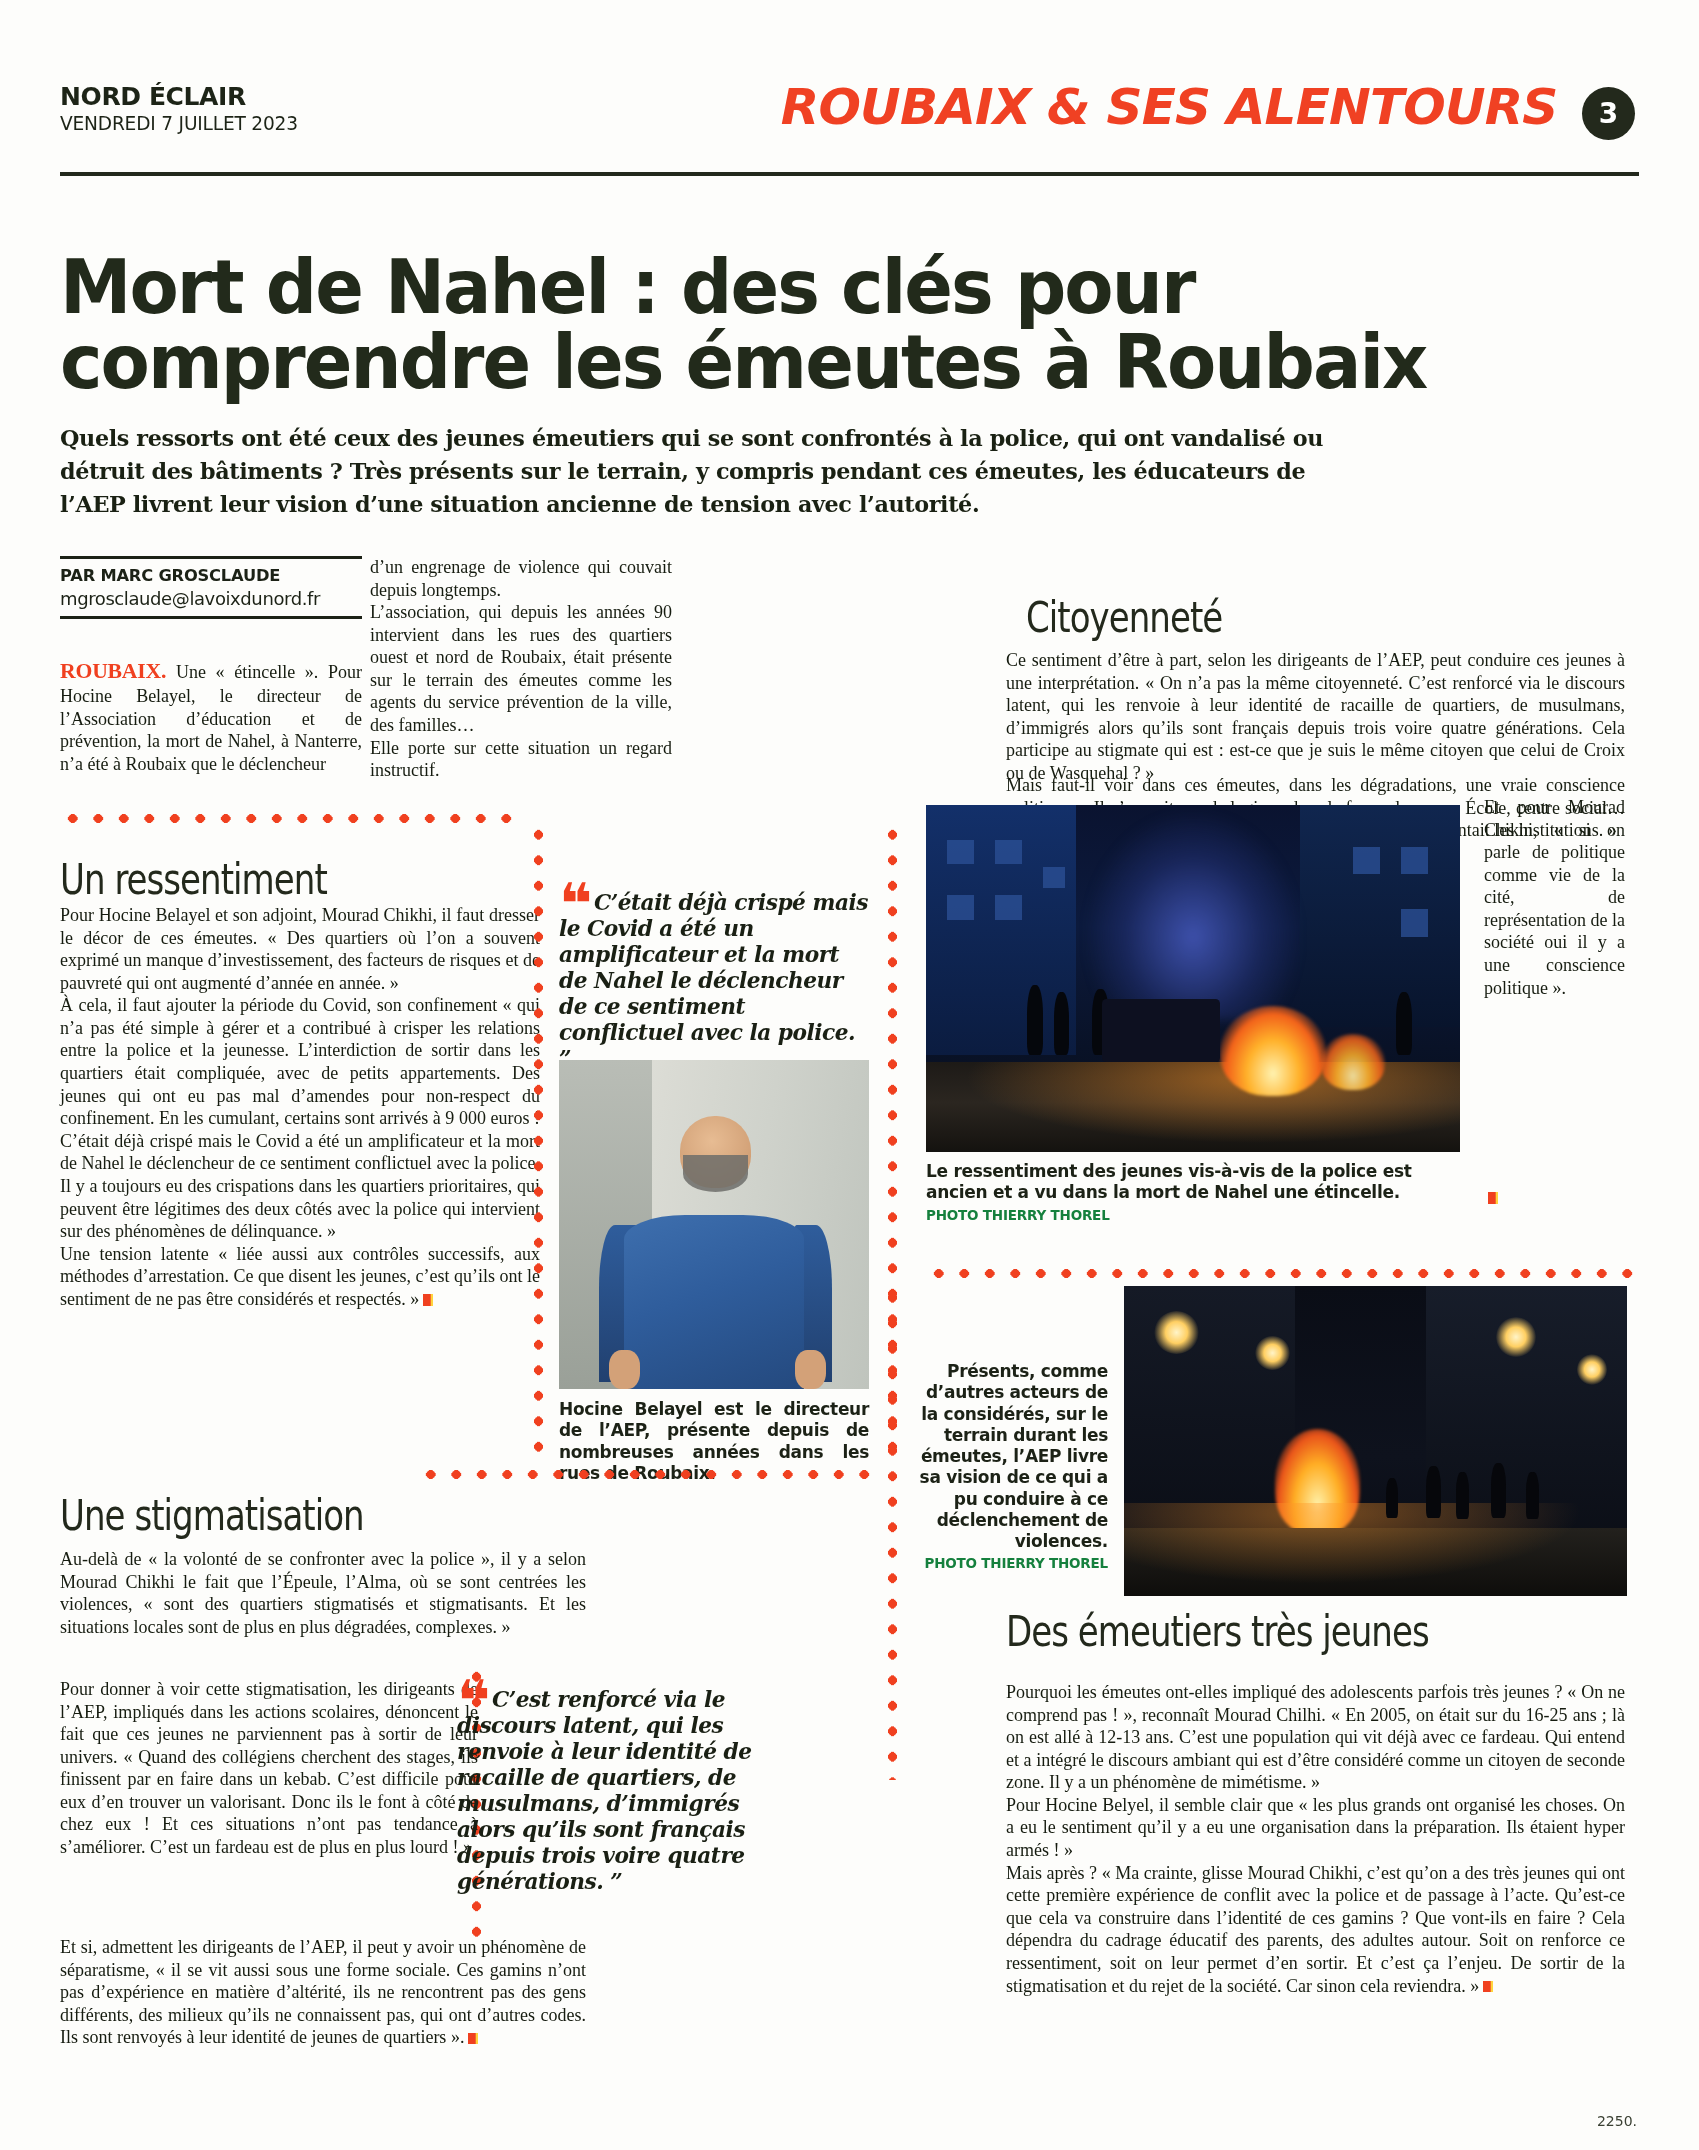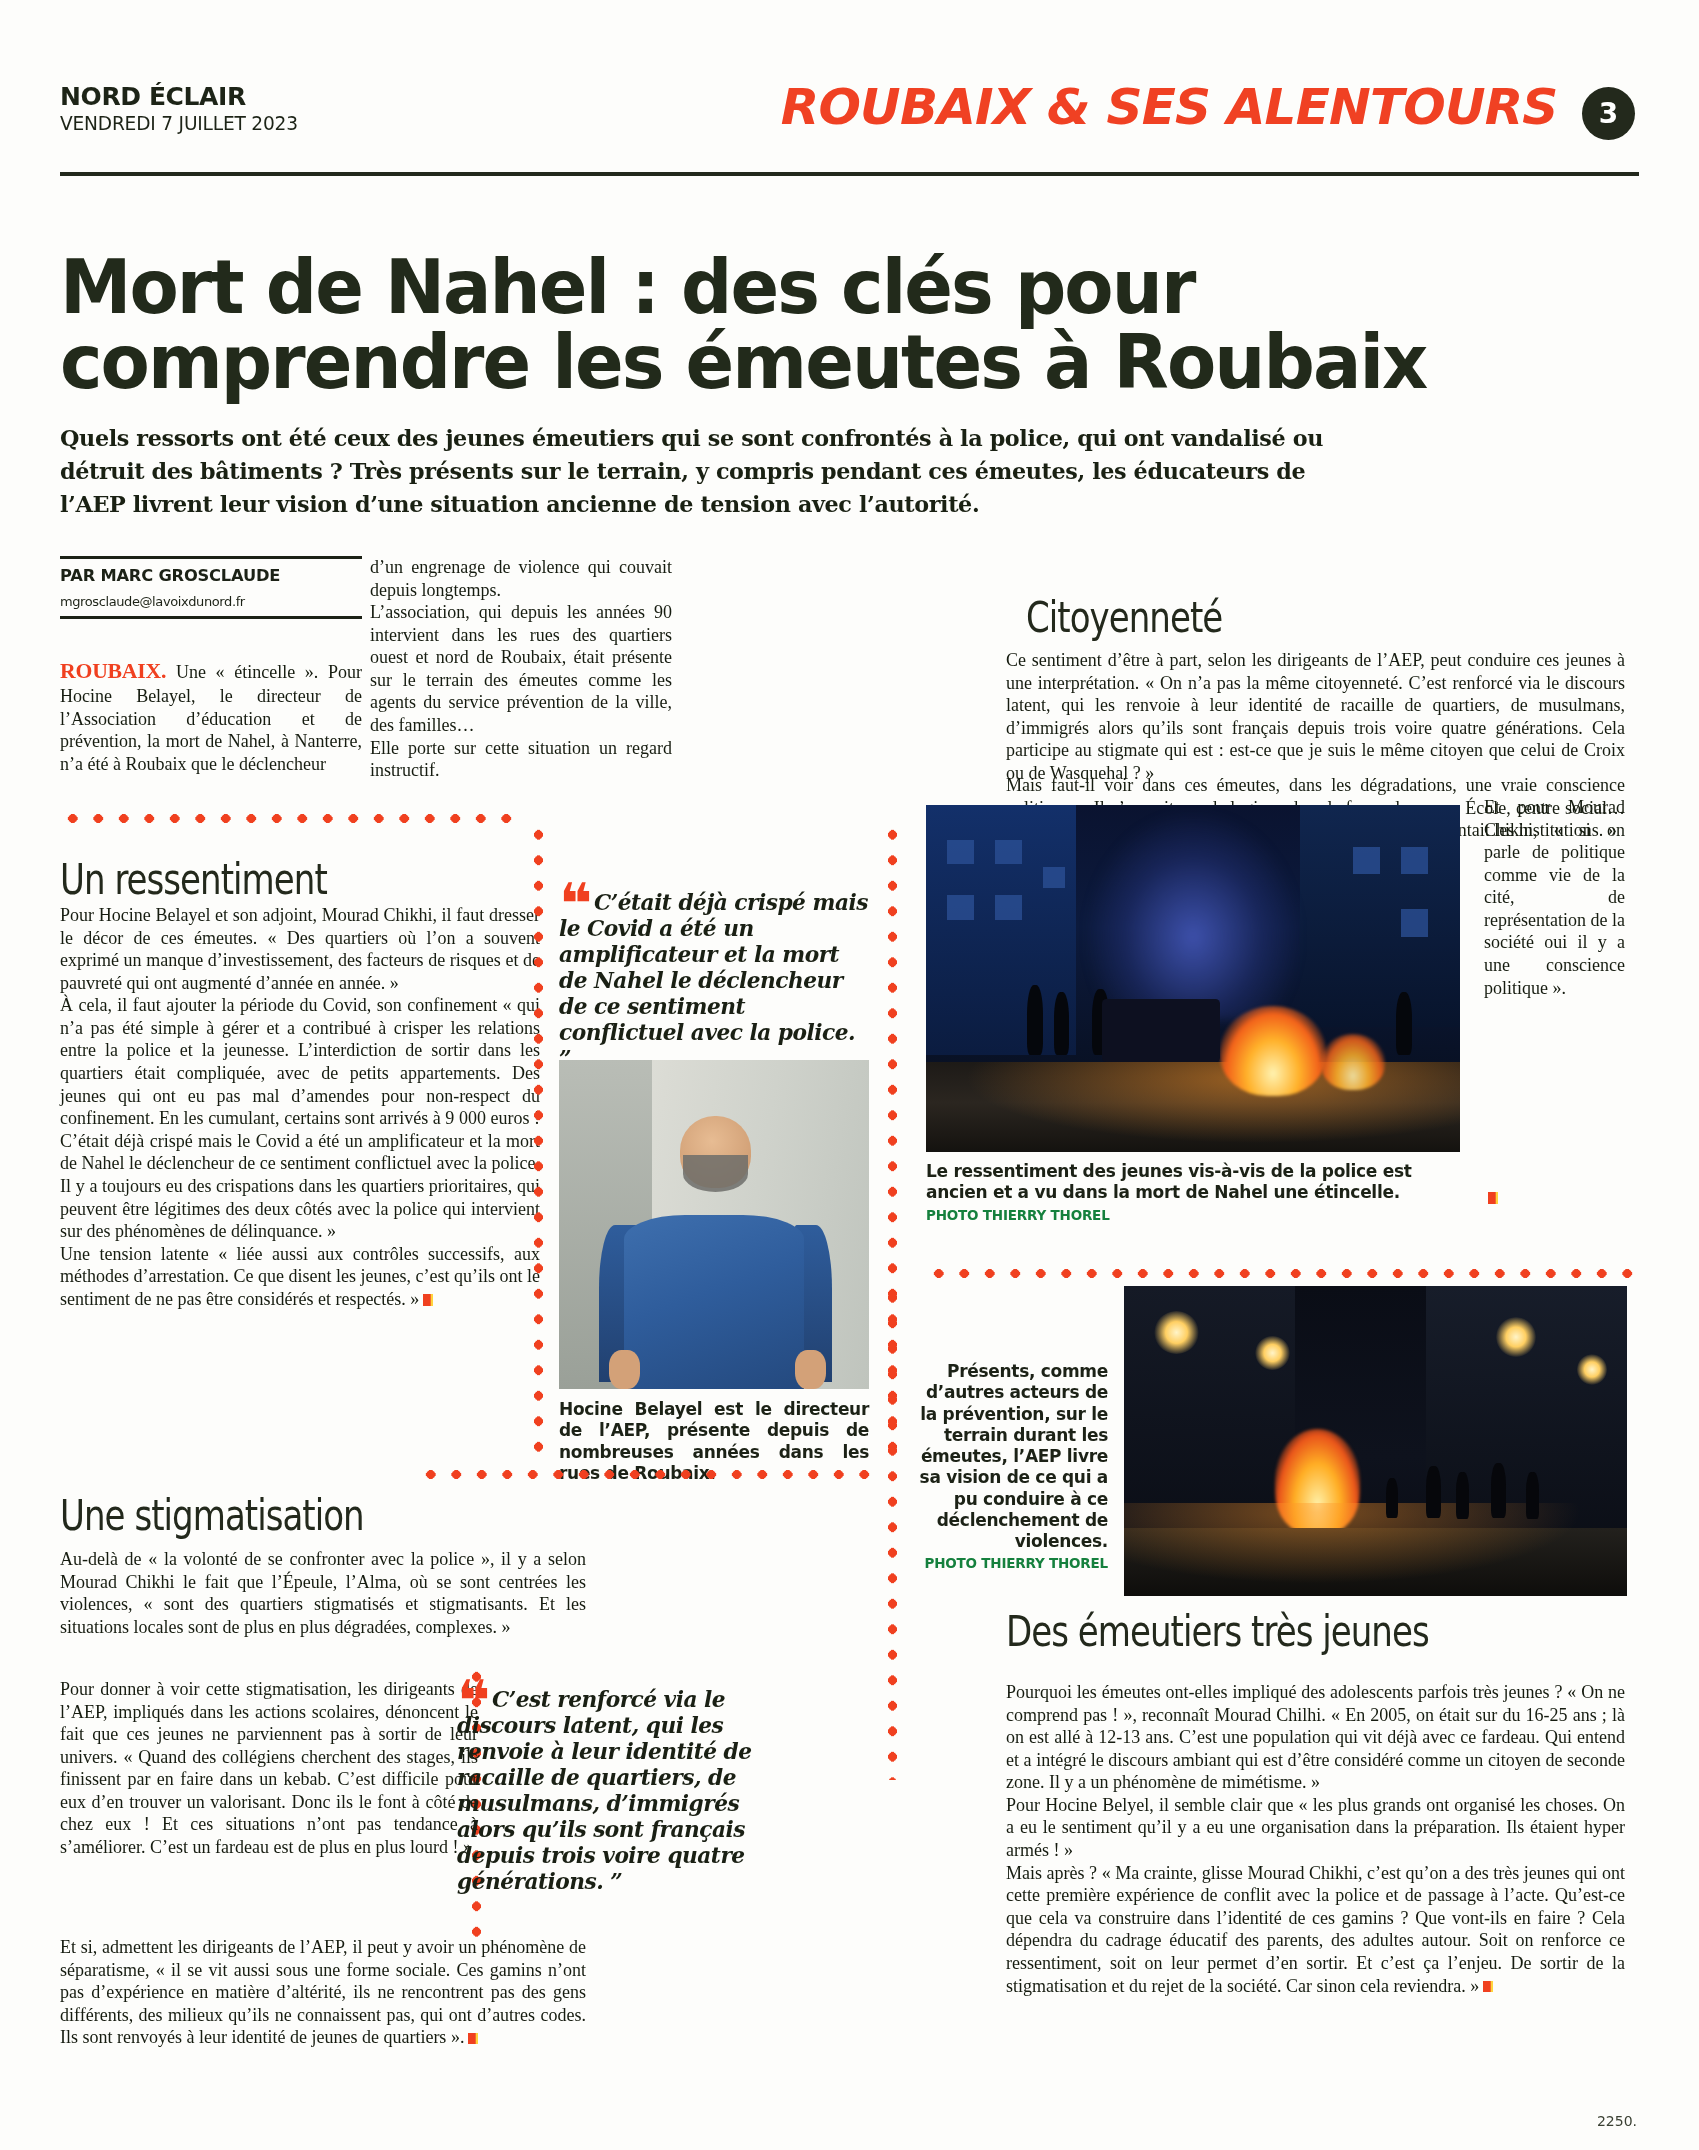--- a/index.html
+++ b/index.html
@@ -69,22 +69,22 @@
   }
 
   
   .byline{position:absolute;left:60px;top:556px;width:302px;}
   .byline .rule-top{height:3.1px;background:#1c2216;}
   .byline .name{
     font-family:"DejaVu Sans", sans-serif;font-weight:bold;font-size:16.3px;
     letter-spacing:-0.2px;margin-top:7px;color:#1c2216;
   }
   .byline .mail{
-    font-family:"DejaVu Sans", sans-serif;font-size:13px;letter-spacing:-0.4px;
-    margin-top:9px;color:#1c2216;
+    font-family:"DejaVu Sans", sans-serif;font-size:18px;letter-spacing:-0.4px;
+    margin-top:3px;color:#1c2216;
   }
   .byline .rule-bot{height:3.1px;background:#1c2216;margin-top:7px;}
 
   .lede{position:absolute;left:60px;top:658px;width:302px;}
   .dateline{
     font-family:"Liberation Serif", serif;font-weight:bold;font-size:21.7px;
     color:#f0401f;letter-spacing:-0.2px;
   }
 
   .col2-top{position:absolute;left:370px;top:556px;width:302px;}
@@ -349,21 +349,21 @@
       <div style="position:absolute;left:0;bottom:0;width:100%;height:30%;
                   background:radial-gradient(ellipse at 38% 10%,rgba(255,150,40,.45),rgba(255,120,20,0) 60%);"></div>
       <div class="s-fig" style="left:60%;top:58%;width:3%;height:17%;"></div>
       <div class="s-fig" style="left:66%;top:60%;width:2.6%;height:15%;"></div>
       <div class="s-fig" style="left:73%;top:57%;width:3%;height:18%;"></div>
       <div class="s-fig" style="left:80%;top:60%;width:2.6%;height:15%;"></div>
       <div class="s-fig" style="left:52%;top:62%;width:2.4%;height:13%;"></div>
     </div>
   </div>
   <div class="cap cap-right" style="position:absolute;left:905px;top:1361px;width:203px;">
-    <div>Présents, comme d’autres acteurs de la prévention, sur le terrain durant les émeutes, l’AEP livre sa vision de ce qui a pu conduire à ce déclenchement de violences.</div>
+    <div>Présents, comme d’autres acteurs de la considérés, sur le terrain durant les émeutes, l’AEP livre sa vision de ce qui a pu conduire à ce déclenchement de violences.</div>
     <div class="credit">PHOTO THIERRY THOREL</div>
   </div>
 
   <div style="position:absolute;left:1006px;top:1610px;width:666px;">
     <div class="sect-head">Des émeutiers très jeunes</div>
   </div>
   <div class="body-col" style="position:absolute;left:1006px;top:1681px;width:619px;">
     <p>Pourquoi les émeutes ont-elles impliqué des adolescents parfois très jeunes ? « On ne comprend pas ! », reconnaît Mourad Chilhi. « En 2005, on était sur du 16-25 ans ; là on est allé à 12-13 ans. C’est une population qui vit déjà avec ce fardeau. Qui entend et a intégré le discours ambiant qui est d’être considéré comme un citoyen de seconde zone. Il y a un phénomène de mimétisme. »</p>
     <p>Pour Hocine Belyel, il semble clair que « les plus grands ont organisé les choses. On a eu le sentiment qu’il y a eu une organisation dans la préparation. Ils étaient hyper armés ! »</p>
     <p>

